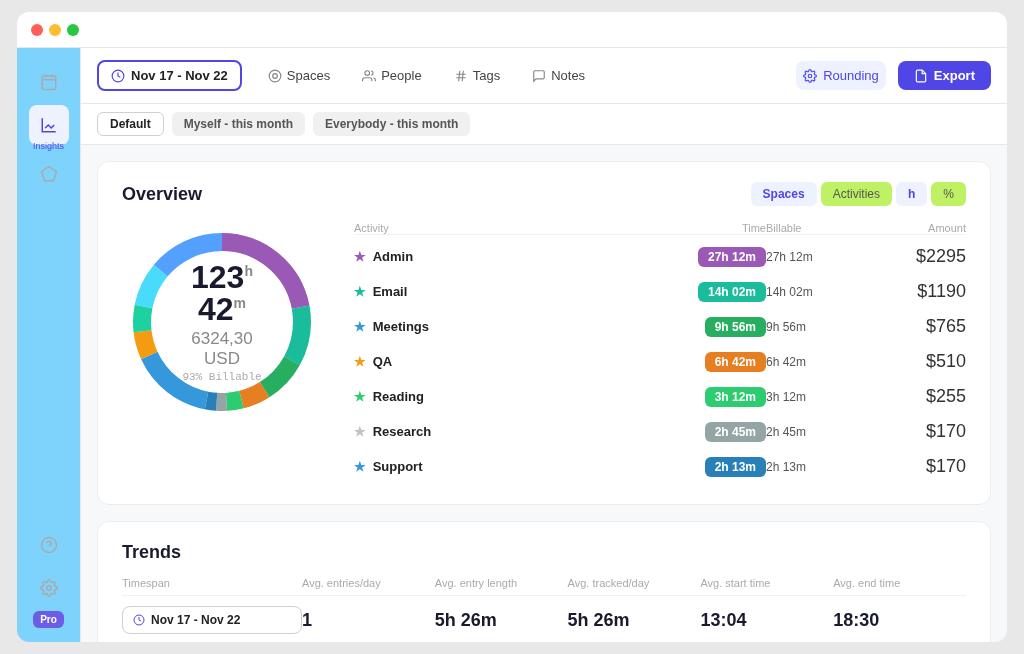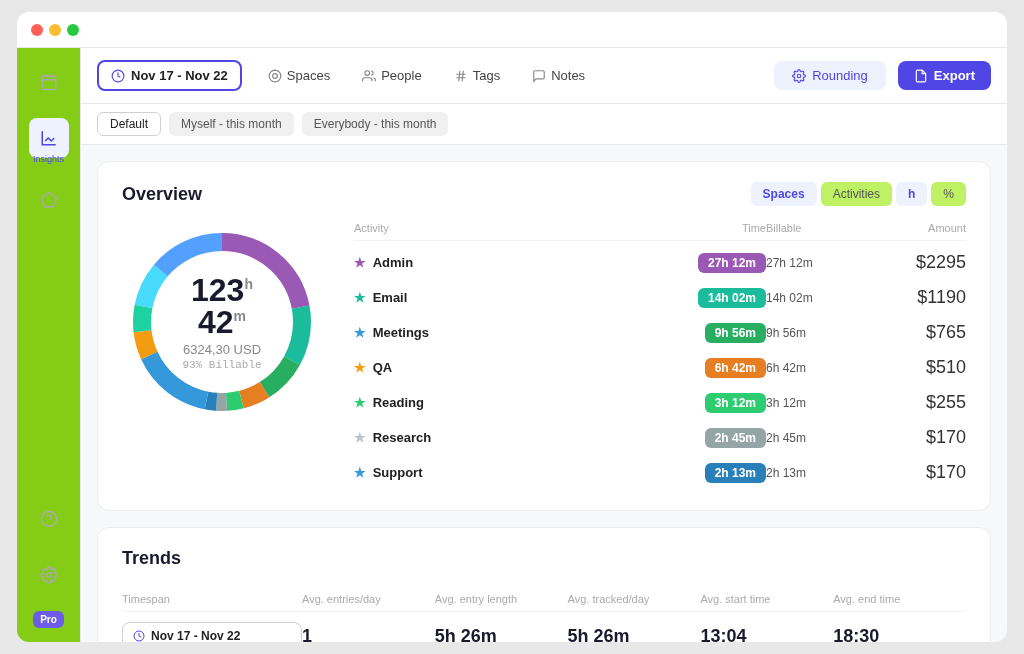--- a/index.html
+++ b/index.html
@@ -8,27 +8,27 @@
       background: #e8e8e8;
       display: flex;
       align-items: center;
       justify-content: center;
       width: 1024px;
       height: 654px;
       overflow: hidden;
     }
     .sidebar {
       width: 64px;
-      background: #84cc16;
+      background: #7dd3fc;
       border-right: 1px solid #e8e8e8;
       display: flex;
       flex-direction: column;
       align-items: center;
       padding-top: 14px;
-      gap: 16px;
+      gap: 3px;
     }
     .sidebar-icon {
       width: 40px;
       height: 40px;
       border-radius: 8px;
       display: flex;
       align-items: center;
       justify-content: center;
       cursor: pointer;
       color: #aaa;
@@ -102,21 +102,21 @@
       cursor: pointer;
       border: none;
       background: transparent;
     }
     .nav-btn svg { color: #888; }
     .topbar-spacer { flex: 1; }
     .rounding-btn {
       display: flex;
       align-items: center;
       gap: 6px;
-      padding: 7px 18px;
+      padding: 7px 7px;
       border-radius: 8px;
       font-size: 13px;
       font-weight: 500;
       color: #4f46e5;
       background: #eef2ff;
       border: none;
       cursor: pointer;
     }
     .export-btn {
       display: flex;
@@ -136,21 +136,21 @@
       background: #fff;
       border-bottom: 1px solid #e8e8e8;
       padding: 8px 16px;
       display: flex;
       gap: 8px;
     }
     .filter-chip {
       padding: 4px 12px;
       border-radius: 6px;
       font-size: 12px;
-      font-weight: 400;
+      font-weight: 700;
       color: #555;
       background: #f0f0f0;
       cursor: pointer;
       border: none;
     }
     .filter-chip.active {
       background: #fff;
       border: 1.5px solid #d0d0d0;
       color: #222;
     }
@@ -222,42 +222,41 @@
       font-weight: 800;
       color: #1a1a2e;
       line-height: 1;
     }
     .donut-hours sup {
       font-size: 14px;
       font-weight: 600;
       color: #888;
     }
     .donut-usd {
-      font-size: 13px;
+      font-size: 17px;
       color: #888;
       font-weight: 500;
       margin-top: 4px;
     }
     .donut-billable {
       font-size: 11px;
       color: #aaa;
       margin-top: 2px;
       font-family: Liberation Mono, monospace;
     }
     .activity-table {
       flex: 1;
       min-width: 0;
     }
     .activity-header {
       display: grid;
       grid-template-columns: 1fr 120px 110px 90px;
       font-size: 11px;
       color: #aaa;
       font-weight: 500;
-      padding-bottom: 6px;
       border-bottom: 1px solid #f0f0f0;
       margin-bottom: 4px;
     }
     .activity-row {
       display: grid;
       grid-template-columns: 1fr 120px 110px 90px;
       align-items: center;
       padding: 7px 0;
       font-size: 13px;
       color: #222;
@@ -280,21 +279,21 @@
     .billable-text { color: #555; font-size: 12px; }
     .amount-text { color: #333; font-size: 18px; font-weight: 500; text-align: right; }
     
     .donut-svg { transform: rotate(-90deg); }
 
     .trends-card {}
     .trends-title {
       font-size: 18px;
       font-weight: 700;
       color: #1a1a2e;
-      margin-bottom: 24px;
+      margin-bottom: 14px;
     }
     .trends-table {
       width: 100%;
     }
     .trends-header {
       display: grid;
       grid-template-columns: 180px 1fr 1fr 1fr 1fr 1fr;
       font-size: 11px;
       color: #aaa;
       font-weight: 500;

